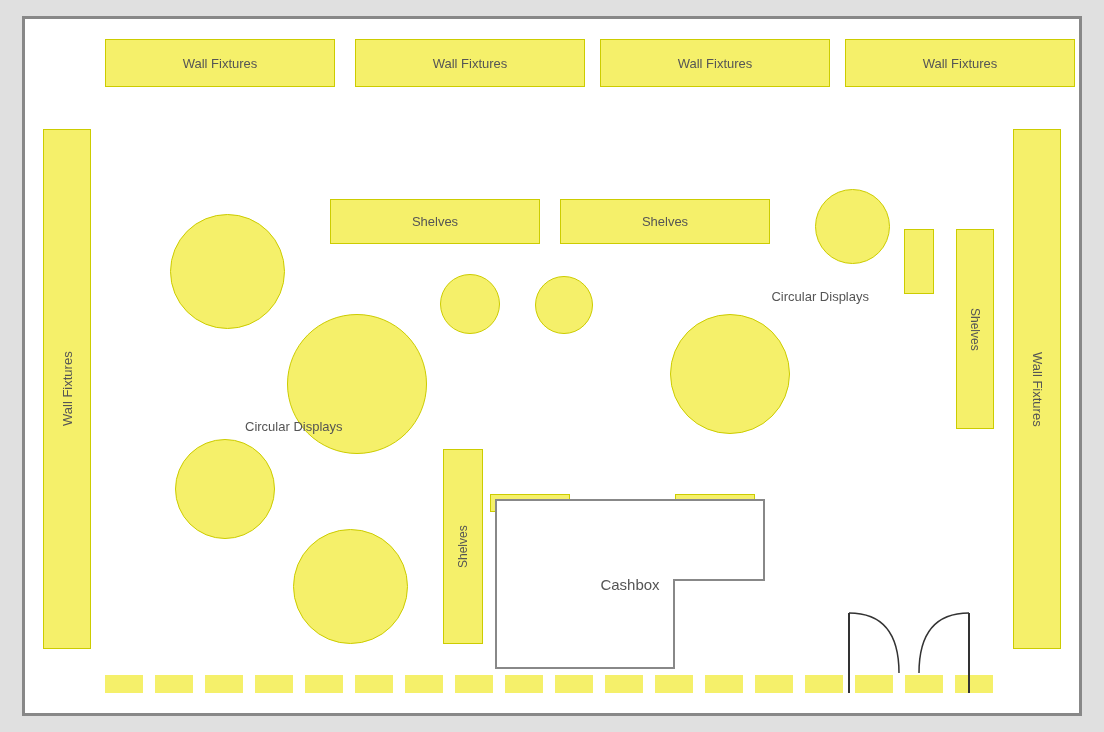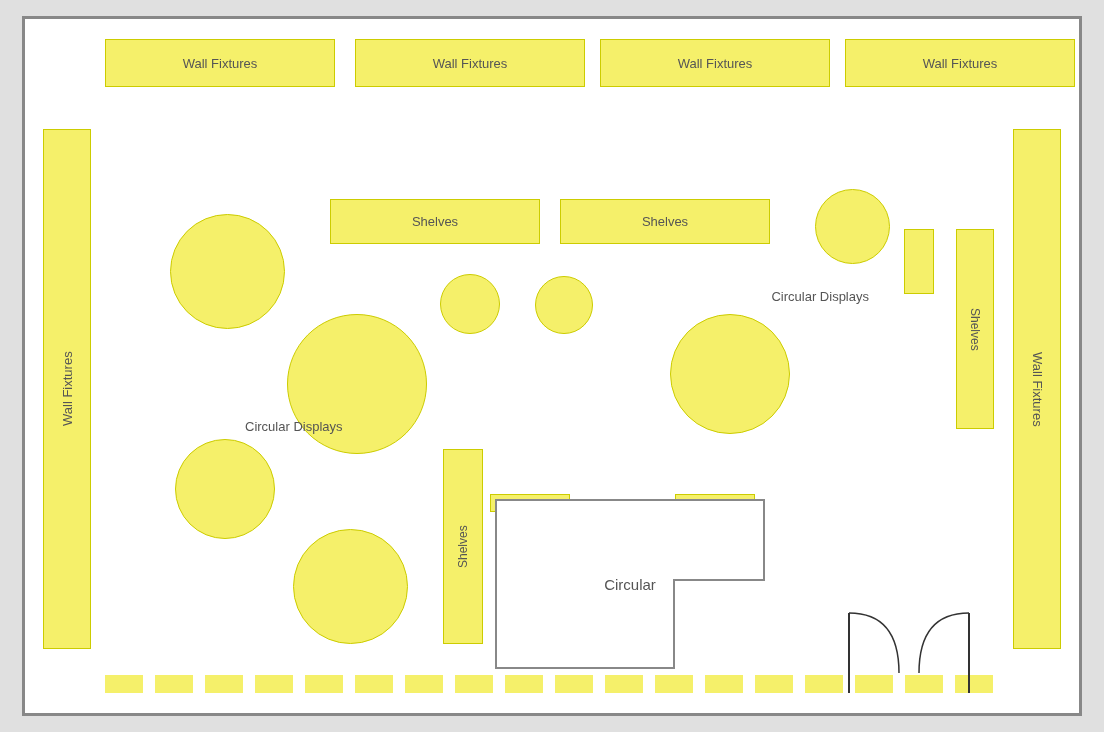--- a/index.html
+++ b/index.html
@@ -193,21 +193,21 @@
   <div class="yellow-circle" style="width:120px;height:120px;top:295px;left:645px;"></div>
 
   <div class="label-circular-left">
     <span>Circular Displays</span>
   </div>
   <div class="label-circular-right">
     <span>Circular Displays</span>
   </div>
 
   <div class="cashbox">
-    <span>Circular</span>
+    <span>Cashbox</span>
   </div>
 
   <div style="position:absolute;top:560px;left:648px;width:92px;height:90px;border-left:2px solid #888;border-top:2px solid #888;background:white;"></div>
 
   <div class="door-container">
     <svg width="160" height="90" viewBox="0 0 160 90">
 
       <line x1="20" y1="10" x2="20" y2="90" stroke="#333" stroke-width="2"></line>
       <path d="M 20 10 Q 70 10 70 70" fill="none" stroke="#333" stroke-width="1.5"></path>
 

